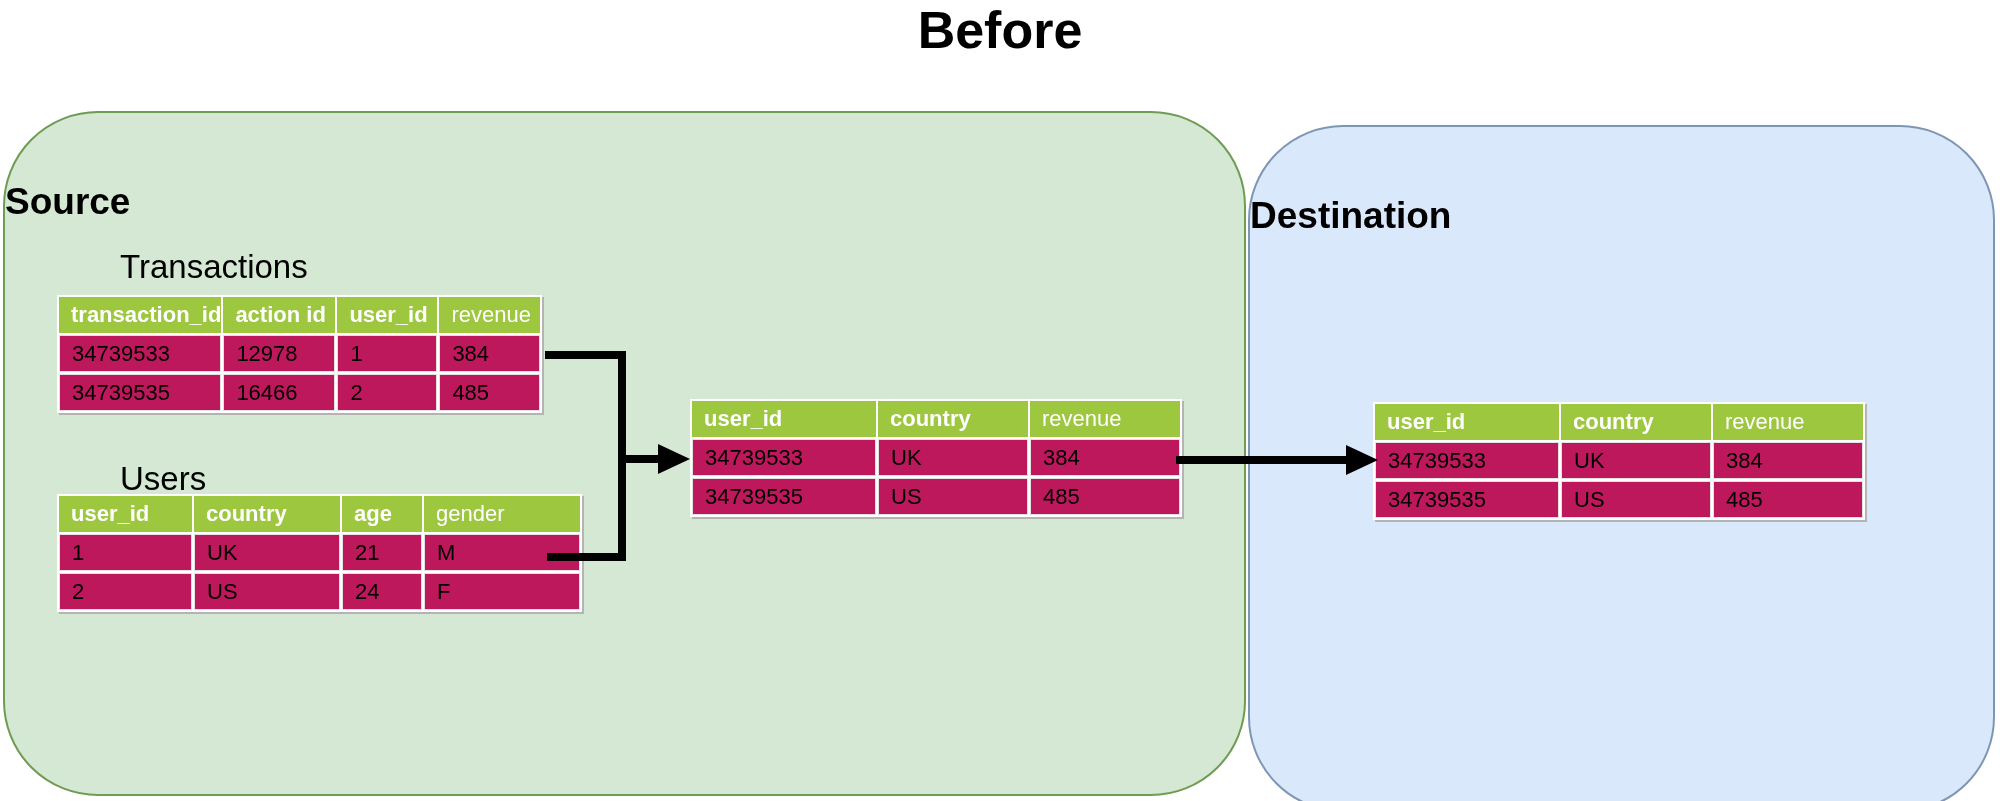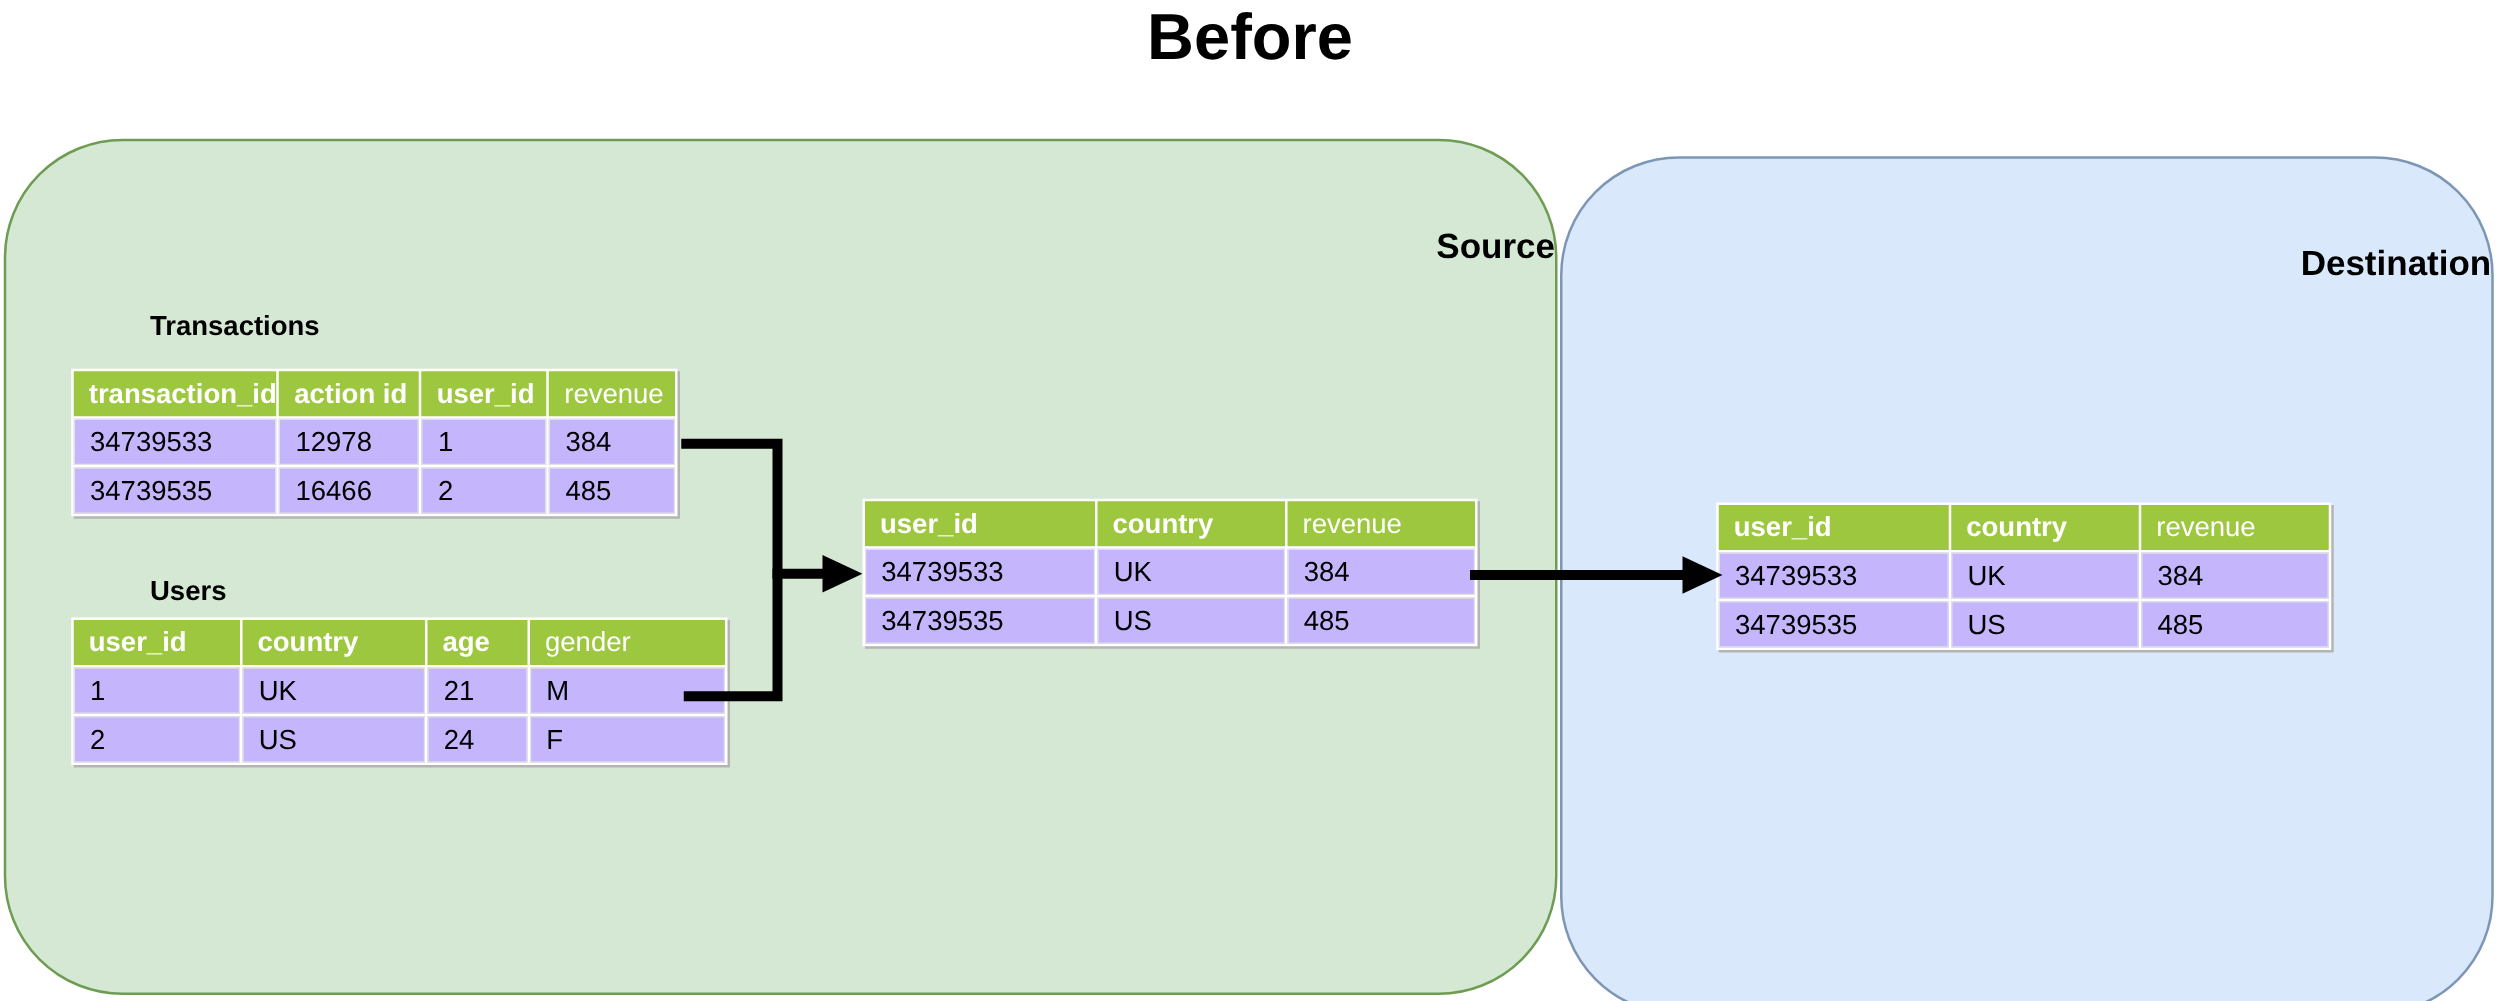--- a/index.html
+++ b/index.html
@@ -14,37 +14,37 @@
   .zone{position:absolute;border-radius:95px;border:2px solid;box-sizing:border-box;}
   .zone-source{
     left:3px;top:111px;width:1243px;height:685px;
     background:var(--source-fill,#d5e8d4);border-color:var(--source-stroke,#6e9c52);
   }
   .zone-destination{
     left:1248px;top:125px;width:747px;height:687px;
     background:var(--destination-fill,#dae8fc);border-color:var(--destination-stroke,#7e96b5);
   }
   .zone-label{
-    position:absolute;left:0;top:68px;width:100%;text-align:right;
-    font-size:28px;font-weight:bold;
+    position:absolute;left:0;top:68px;width:100%;text-align:left;
+    font-size:37px;font-weight:bold;
   }
-  .tbl-label{position:absolute;font-size:22px;font-weight:bold;}
+  .tbl-label{position:absolute;font-size:33px;font-weight:normal;}
   .tbl{
     position:absolute;border-collapse:separate;border-spacing:2px;
     background:#ffffff;box-shadow:2px 2px 0 #b4b4b4;
   }
   .tbl td{
     box-sizing:border-box;height:37px;padding:0 0 0 12px;
     font-size:22px;vertical-align:middle;white-space:nowrap;
   }
   .tbl tr.hd td{
     background:var(--table-header-bg,#9dc73f);color:#ffffff;font-weight:bold;height:36px;
   }
   .tbl tr.hd td.light{font-weight:normal;}
-  .tbl tr.bd td{background:#c4b5fd;border:1px solid #e2e2e2;}
+  .tbl tr.bd td{background:#be185d;border:1px solid #e2e2e2;}
   
   .tbl-transactions td:nth-child(1){width:149px}
   .tbl-transactions td:nth-child(2){width:112px}
   .tbl-transactions td:nth-child(3){width:100px}
   .tbl-transactions td:nth-child(4){width:101px}
   .tbl-users td:nth-child(1){width:133px}
   .tbl-users td:nth-child(2){width:146px}
   .tbl-users td:nth-child(3){width:80px}
   .tbl-users td:nth-child(4){width:156px}
   .tbl-joined td:nth-child(1),.tbl-output td:nth-child(1){width:184px}

